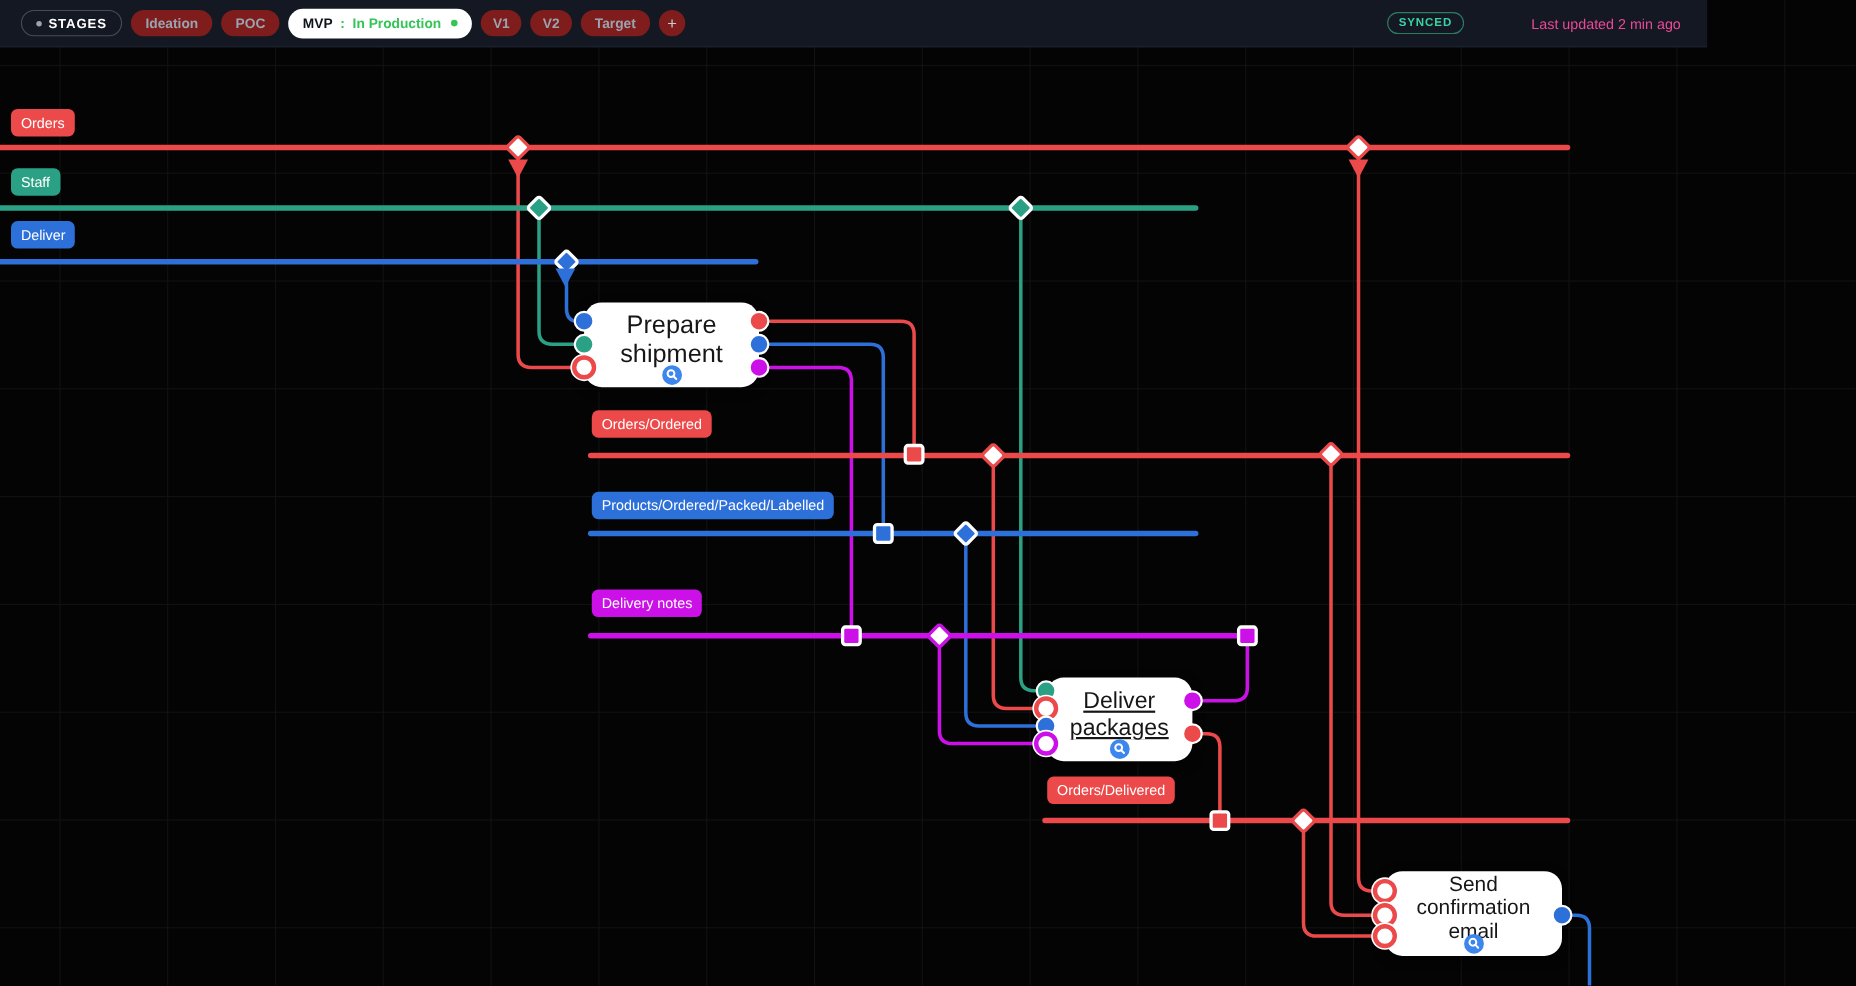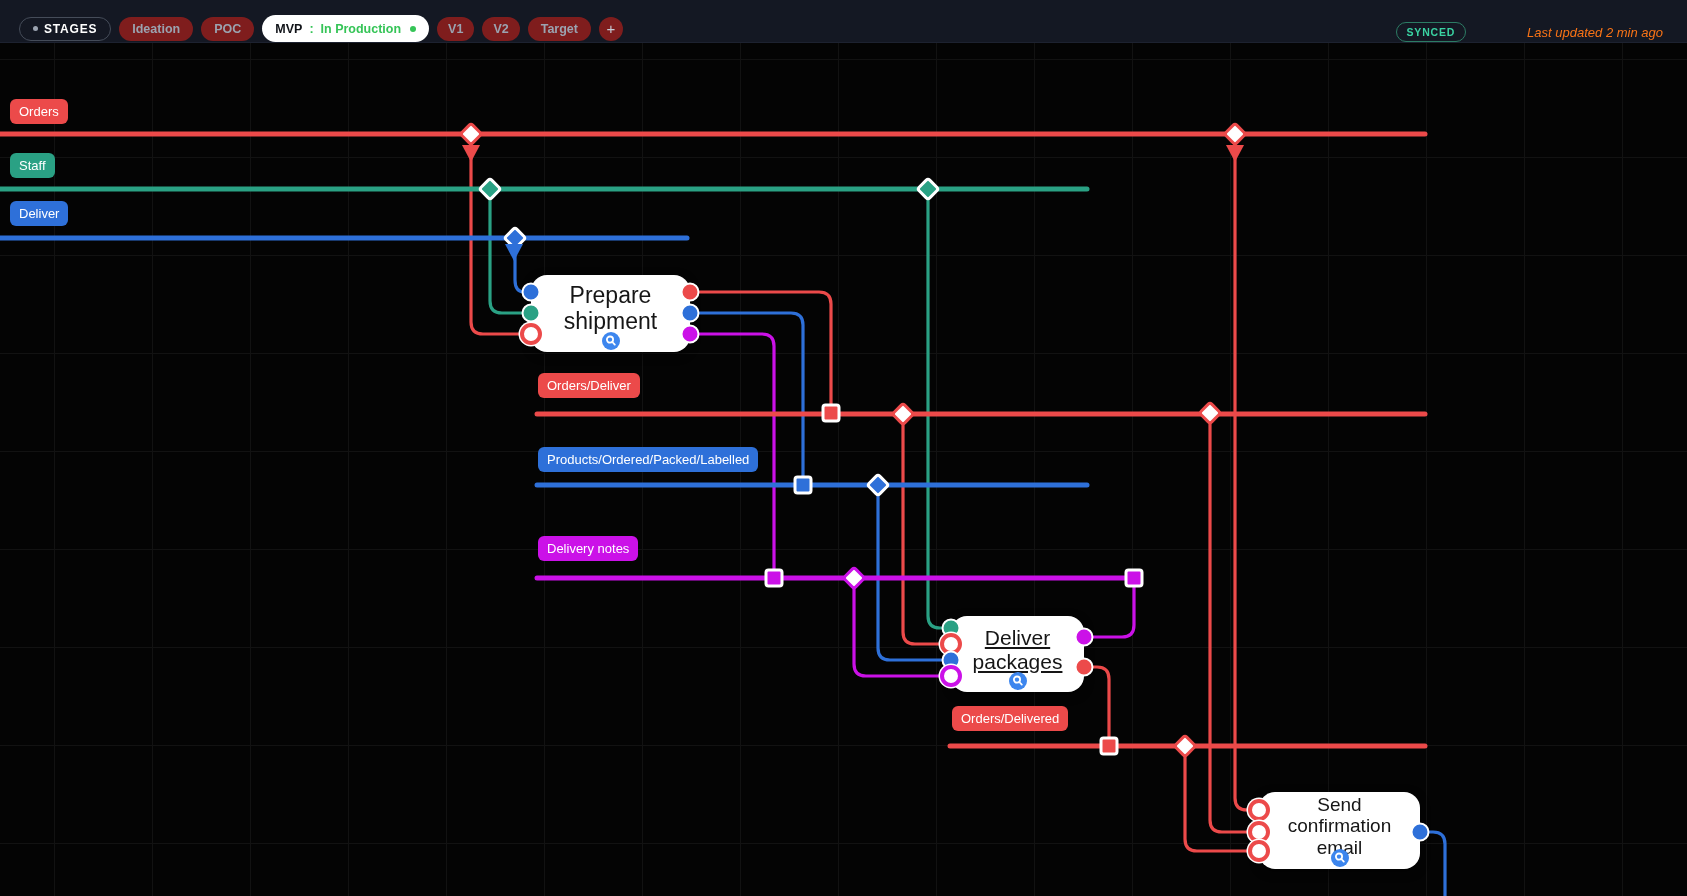--- a/index.html
+++ b/index.html
@@ -1,41 +1,41 @@
 <!DOCTYPE html>
 <html><head>
 <meta charset="utf-8">
 <style>
   html,body{margin:0;padding:0;background:#040404;}
   body{width:1687px;height:896px;overflow:hidden;position:relative;
        font-family:"Liberation Sans",sans-serif;-webkit-font-smoothing:antialiased;}
 
   
-  .topbar{position:absolute;left:0;top:0;width:1687px;height:43px;background:#141823;
-          border-bottom:1px solid #1d2230;display:flex;align-items:flex-end;
+  .topbar{position:absolute;left:0;top:0;width:1552px;height:43px;background:#141823;
+          border-bottom:1px solid #1d2230;display:flex;align-items:center;
           justify-content:space-between;padding:0 24px 0 19px;box-sizing:border-box;z-index:20;}
   .tb-left{display:flex;align-items:center;gap:8px;}
   .tb-right{display:flex;align-items:center;gap:48px;}
   .tb-btn{height:24px;padding:0 13px;border-radius:13px;background:#7f1d1d;color:#9ba3b0;
           font-size:12.5px;font-weight:700;border:none;display:flex;align-items:center;gap:6px;
           font-family:inherit;cursor:pointer;white-space:nowrap;}
   .tb-btn.small{padding:0 11px;}
   .tb-btn.stages{background:transparent;border:1px solid #454c59;color:#ffffff;
           letter-spacing:.8px;font-size:12px;}
   .stages .dot{width:5px;height:5px;border-radius:50%;background:#9ba3b0;}
   .tb-btn.active{background:#ffffff;height:27px;border-radius:14px;padding:0 13px;}
   .mvp-name{color:#101318;font-weight:700;}
   .mvp-colon{font-weight:700;margin:0 1px;}
   .mvp-status{font-weight:700;}
   .status-dot{width:6px;height:6px;border-radius:50%;margin-left:3px;}
   .tb-btn.add{width:24px;padding:0;justify-content:center;border-radius:50%;
           font-size:15px;color:#c7cdd7;font-weight:400;}
   .synced{border:1px solid #2c7c64;font-size:10.5px;font-weight:700;letter-spacing:.8px;
           padding:3px 10px;border-radius:10px;}
-  .updated{color:#f97316;font-size:13px;margin-left:13px;font-style:italic;}
+  .updated{color:#ec4899;font-size:13px;margin-left:13px;}
 
   
   .canvas{position:absolute;left:0;top:0;width:1687px;height:896px;
     background-color:#040404;
     background-image:linear-gradient(to right,#121212 1px,transparent 1px),
                      linear-gradient(to bottom,#121212 1px,transparent 1px);
     background-size:98px 98px;background-position:54px 59px;}
   svg.layer{position:absolute;left:0;top:0;z-index:2;}
 
   .lane-pill{position:absolute;z-index:4;color:#fff;font-size:13px;font-weight:400;
@@ -100,21 +100,21 @@
       <rect x="766" y="570" width="16" height="16" rx="2.5" fill="#cb11e8" stroke="#ffffff" stroke-width="3"></rect>
       <rect x="1126" y="570" width="16" height="16" rx="2.5" fill="#cb11e8" stroke="#ffffff" stroke-width="3"></rect>
       <rect x="1101" y="738" width="16" height="16" rx="2.5" fill="#ec4a4a" stroke="#ffffff" stroke-width="3"></rect>
       <path d="M 462 145 L 480 145 L 471 162 Z" fill="#ec4a4a"></path>
       <path d="M 1226 145 L 1244 145 L 1235 162 Z" fill="#ec4a4a"></path>
       <path d="M 505 244 L 523 244 L 514 261 Z" fill="#2e70d9"></path>
     </svg>
     <div class="lane-pill" style="left: 10px; top: 99px; background: rgb(236, 74, 74);">Orders</div>
     <div class="lane-pill" style="left: 10px; top: 153px; background: rgb(42, 161, 132);">Staff</div>
     <div class="lane-pill" style="left: 10px; top: 201px; background: rgb(46, 112, 217);">Deliver</div>
-    <div class="lane-pill" style="left: 538px; top: 373px; background: rgb(236, 74, 74);">Orders/Deliver</div>
+    <div class="lane-pill" style="left: 538px; top: 373px; background: rgb(236, 74, 74);">Orders/Ordered</div>
     <div class="lane-pill" style="left: 538px; top: 447px; background: rgb(46, 112, 217);">Products/Ordered/Packed/Labelled</div>
     <div class="lane-pill" style="left: 538px; top: 536px; background: rgb(203, 17, 232);">Delivery notes</div>
     <div class="lane-pill" style="left: 952px; top: 706px; background: rgb(236, 74, 74);">Orders/Delivered</div>
     <div class="node" title="Prepare shipment" style="left: 531px; top: 275px; width: 159px; height: 77px; font-size: 23px;">
       <div class="nl">Prepare</div>
       <div class="nl">shipment</div>
       <div class="magnifier" style="background: rgb(61, 134, 238);">
         <svg width="12" height="12" viewBox="0 0 12 12">
           <circle cx="5" cy="4.6" r="3.1" fill="none" stroke="#fff" stroke-width="1.8"></circle>
           <line x1="7.3" y1="7" x2="9.8" y2="9.6" stroke="#fff" stroke-width="1.8" stroke-linecap="round"></line>

